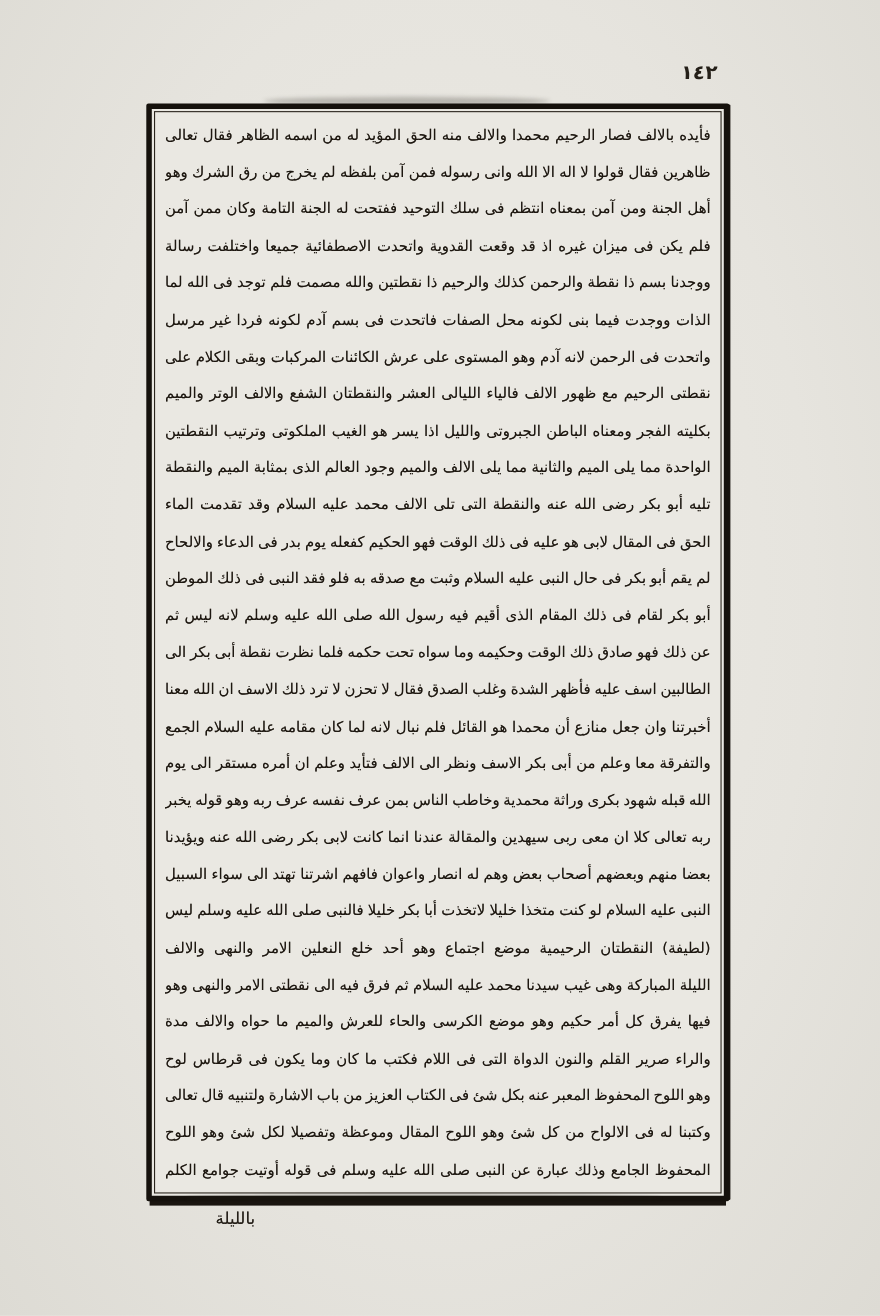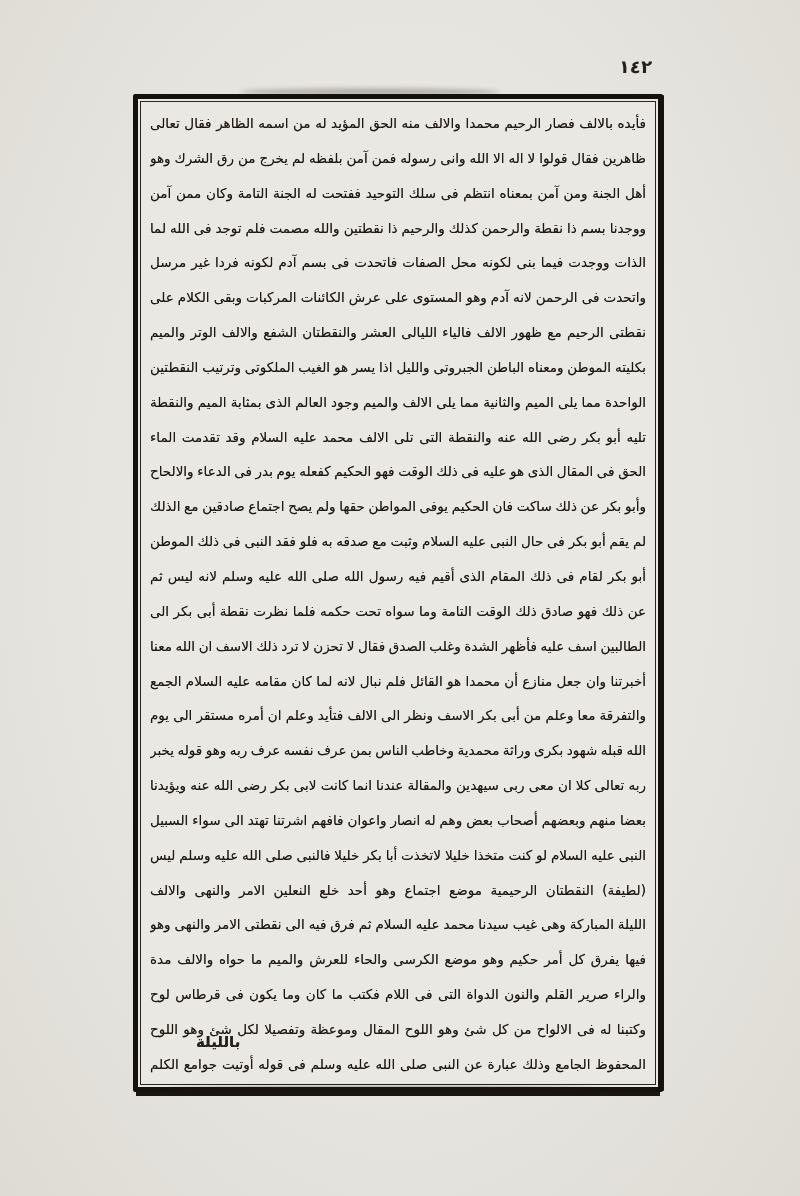--- a/index.html
+++ b/index.html
@@ -43,22 +43,22 @@
     color:#1d1710;
     height:28px;line-height:28px;
     text-align:justify;
     text-align-last:justify;
     overflow:hidden;
     word-spacing:-1px;
     white-space:normal;
     text-shadow:0 0 0.6px rgba(29,23,16,0.55);
   }
   .catchword{
-    position:absolute;left:196px;top:1033px;
-    font-size:15px;font-weight:bold;color:#241f18;
+    position:absolute;left:196px;top:1099px;
+    font-size:15px;font-weight:normal;color:#241f18;
     direction:rtl;
     text-shadow:0 0 0.5px rgba(29,23,16,0.6);
   }
   
   .smudge-top{
     position:absolute;left:240px;top:88px;width:260px;height:8px;
     background:rgba(40,34,26,0.25);filter:blur(2px);border-radius:50%;
   }
   .smudge-bottom{
     position:absolute;left:170px;top:1086px;width:430px;height:7px;
@@ -71,43 +71,44 @@
 <div class="smudge-top"></div>
 
 <div class="folio-number">١٤٢</div>
 
 <div class="frame-outer">
   <div class="frame-inner">
     <div class="text-block">
         <div class="line">فأيده بالالف فصار الرحيم محمدا والالف منه الحق المؤيد له من اسمه الظاهر فقال تعالى فأصبحوا</div>
         <div class="line">ظاهرين فقال قولوا لا اله الا الله وانى رسوله فمن آمن بلفظه لم يخرج من رق الشرك وهو من</div>
         <div class="line">أهل الجنة ومن آمن بمعناه انتظم فى سلك التوحيد ففتحت له الجنة التامة وكان ممن آمن بنفسه</div>
+        <div class="line">فلم يكن فى ميزان غيره اذ قد وقعت القدوية واتحدت الاصطفائية جميعا واختلفت رسالة</div>
         <div class="line">ووجدنا بسم ذا نقطة والرحمن كذلك والرحيم ذا نقطتين والله مصمت فلم توجد فى الله لما كانت</div>
         <div class="line">الذات ووجدت فيما بنى لكونه محل الصفات فاتحدت فى بسم آدم لكونه فردا غير مرسل</div>
         <div class="line">واتحدت فى الرحمن لانه آدم وهو المستوى على عرش الكائنات المركبات وبقى الكلام على</div>
         <div class="line">نقطتى الرحيم مع ظهور الالف فالياء الليالى العشر والنقطتان الشفع والالف الوتر والميم</div>
-        <div class="line">بكليته الموطن ومعناه الباطن الجبروتى والليل اذا يسر هو الغيب الملكوتى وترتيب النقطتين</div>
+        <div class="line">بكليته الفجر ومعناه الباطن الجبروتى والليل اذا يسر هو الغيب الملكوتى وترتيب النقطتين</div>
         <div class="line">الواحدة مما يلى الميم والثانية مما يلى الالف والميم وجود العالم الذى بمثابة الميم والنقطة التى</div>
         <div class="line">تليه أبو بكر رضى الله عنه والنقطة التى تلى الالف محمد عليه السلام وقد تقدمت الماء عليهما</div>
-        <div class="line">الحق فى المقال الذى هو عليه فى ذلك الوقت فهو الحكيم كفعله يوم بدر فى الدعاء والالحاح</div>
-        <div class="line">وأبو بكر عن ذلك ساكت فان الحكيم يوفى المواطن حقها ولم يصح اجتماع صادقين مع الذلك</div>
+        <div class="line">الحق فى المقال لابى هو عليه فى ذلك الوقت فهو الحكيم كفعله يوم بدر فى الدعاء والالحاح</div>
         <div class="line">لم يقم أبو بكر فى حال النبى عليه السلام وثبت مع صدقه به فلو فقد النبى فى ذلك الموطن وحضره</div>
         <div class="line">أبو بكر لقام فى ذلك المقام الذى أقيم فيه رسول الله صلى الله عليه وسلم لانه ليس ثم أعلى منه يحجبه</div>
-        <div class="line">عن ذلك فهو صادق ذلك الوقت التامة وما سواه تحت حكمه فلما نظرت نقطة أبى بكر الى</div>
+        <div class="line">عن ذلك فهو صادق ذلك الوقت وحكيمه وما سواه تحت حكمه فلما نظرت نقطة أبى بكر الى</div>
         <div class="line">الطالبين اسف عليه فأظهر الشدة وغلب الصدق فقال لا تحزن لا ترد ذلك الاسف ان الله معنا كما</div>
         <div class="line">أخبرتنا وان جعل منازع أن محمدا هو القائل فلم نبال لانه لما كان مقامه عليه السلام الجمع</div>
         <div class="line">والتفرقة معا وعلم من أبى بكر الاسف ونظر الى الالف فتأيد وعلم ان أمره مستقر الى يوم القيامة</div>
         <div class="line">الله قبله شهود بكرى وراثة محمدية وخاطب الناس بمن عرف نفسه عرف ربه وهو قوله يخبر عن</div>
         <div class="line">ربه تعالى كلا ان معى ربى سيهدين والمقالة عندنا انما كانت لابى بكر رضى الله عنه ويؤيدنا قول</div>
         <div class="line">بعضا منهم وبعضهم أصحاب بعض وهم له انصار واعوان فافهم اشرتنا تهتد الى سواء السبيل</div>
         <div class="line">النبى عليه السلام لو كنت متخذا خليلا لاتخذت أبا بكر خليلا فالنبى صلى الله عليه وسلم ليس</div>
         <div class="line">(لطيفة) النقطتان الرحيمية موضع اجتماع وهو أحد خلع النعلين الامر والنهى والالف</div>
         <div class="line">الليلة المباركة وهى غيب سيدنا محمد عليه السلام ثم فرق فيه الى نقطتى الامر والنهى وهو قوله</div>
         <div class="line">فيها يفرق كل أمر حكيم وهو موضع الكرسى والحاء للعرش والميم ما حواه والالف مدة المستوى</div>
         <div class="line">والراء صرير القلم والنون الدواة التى فى اللام فكتب ما كان وما يكون فى قرطاس لوح الرحيم</div>
+        <div class="line">وهو اللوح المحفوظ المعبر عنه بكل شئ فى الكتاب العزيز من باب الاشارة ولتنبيه قال تعالى</div>
         <div class="line">وكتبنا له فى الالواح من كل شئ وهو اللوح المقال وموعظة وتفصيلا لكل شئ وهو اللوح</div>
         <div class="line">المحفوظ الجامع وذلك عبارة عن النبى صلى الله عليه وسلم فى قوله أوتيت جوامع الكلم وموعظة</div>
       </div>
   </div>
 </div>
 
 <div class="smudge-bottom"></div>
 
 <div class="catchword">بالليلة</div>
 

